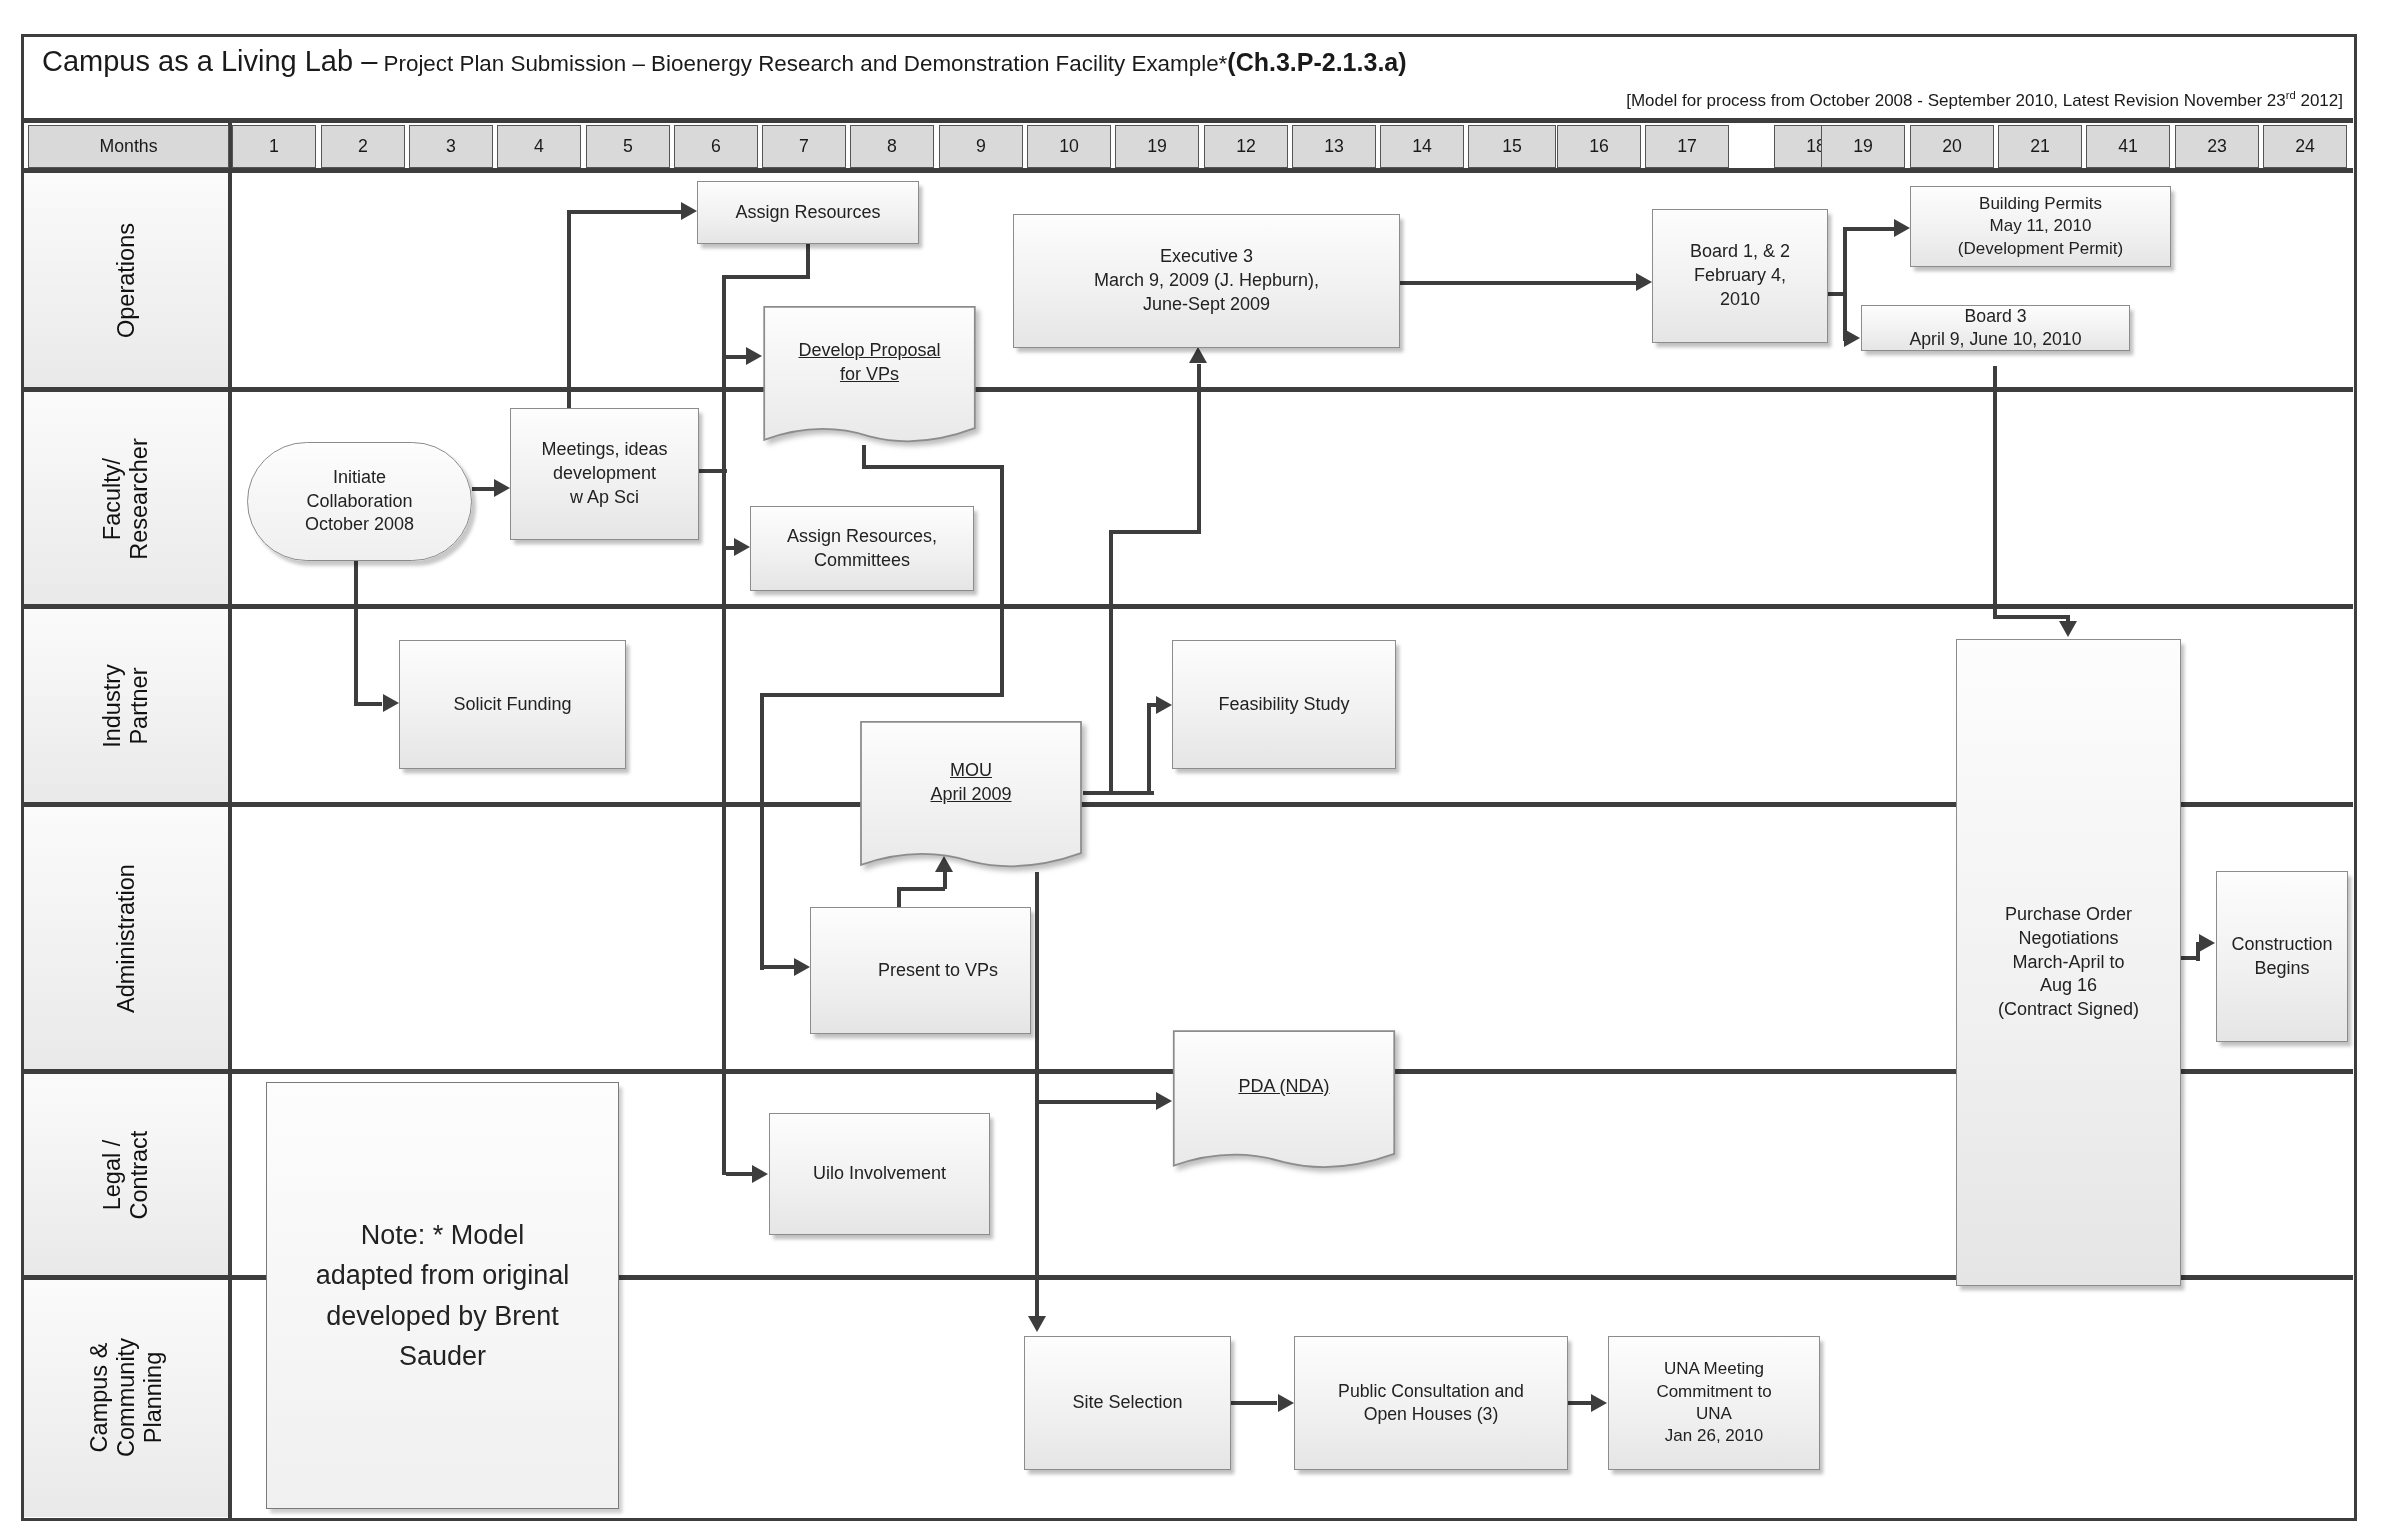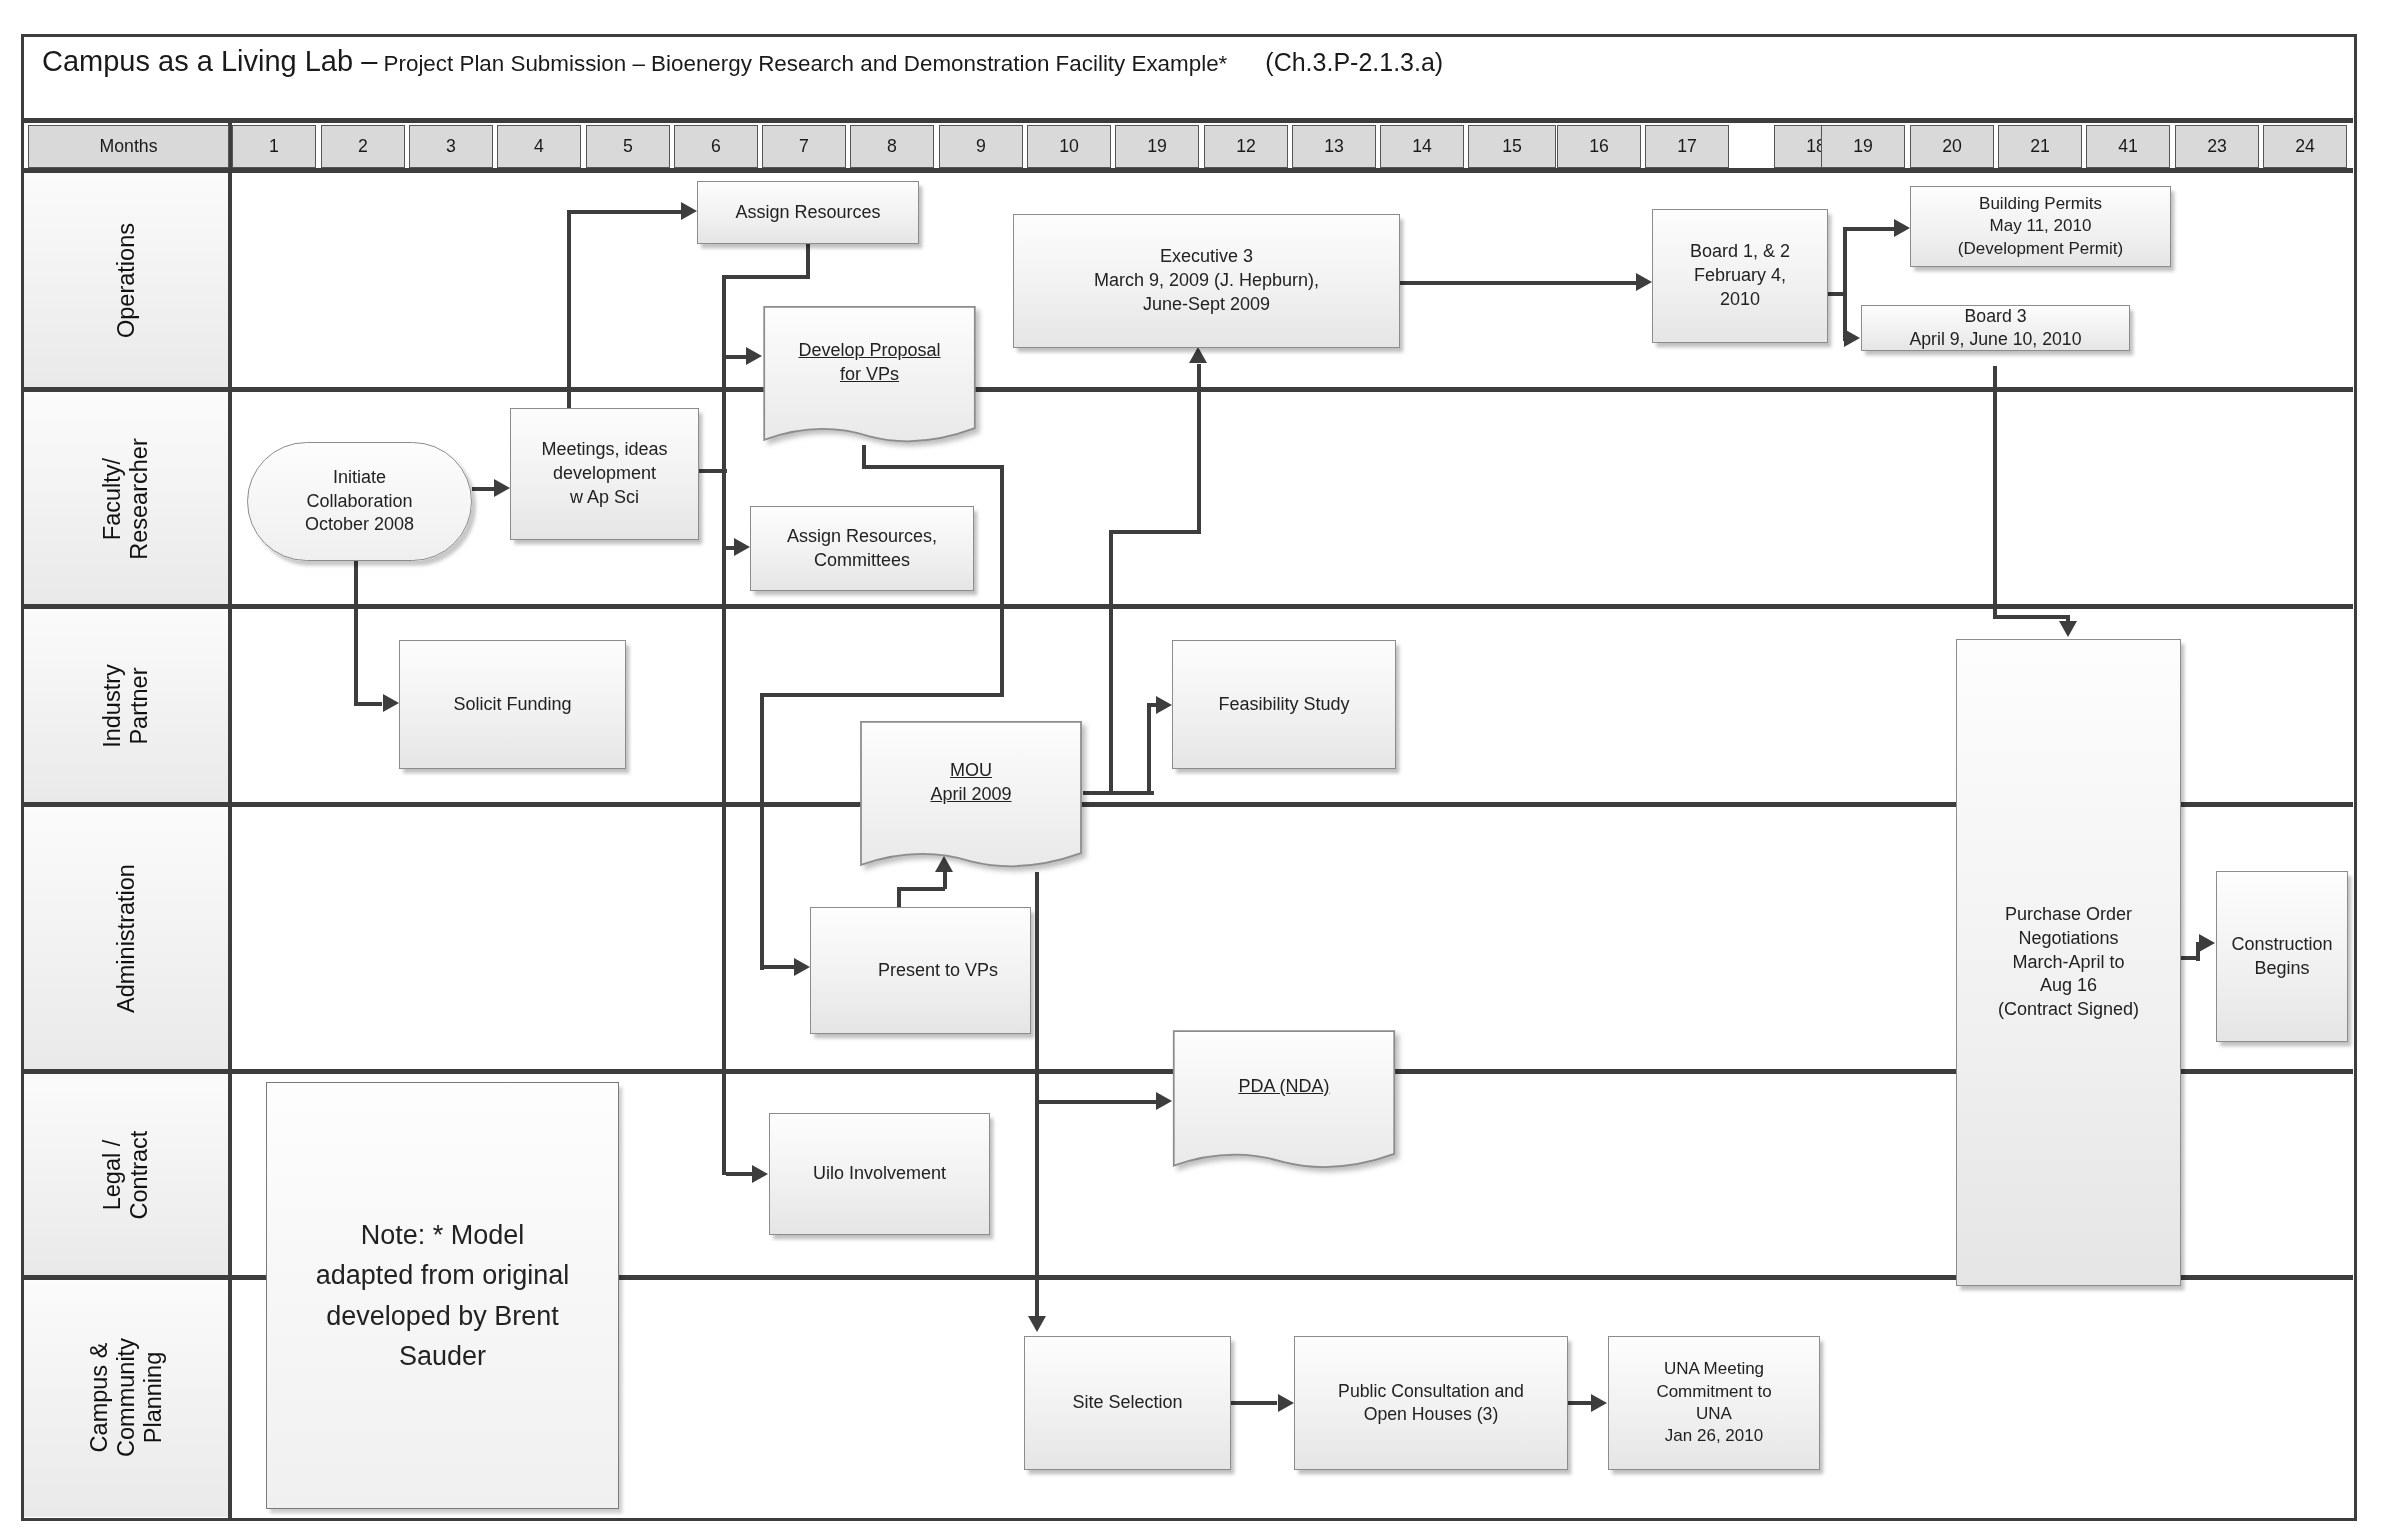--- a/index.html
+++ b/index.html
@@ -3,21 +3,21 @@
 <meta charset="utf-8">
 <style>
   html,body{margin:0;padding:0;background:#fff;}
   .canvas{position:relative;width:2389px;height:1537px;background:#ffffff;
           font-family:"Liberation Sans",sans-serif;color:#1a1a1a;overflow:hidden;}
   .frame{position:absolute;left:20.6px;top:34px;width:2336px;height:1487px;
          border:3.5px solid #3d3d3d;box-sizing:border-box;background:#fff;}
   .titlebar{position:absolute;left:42px;top:45px;white-space:nowrap;}
   .title-part1{font-size:29px;font-weight:400;}
   .title-part2{font-size:22.4px;font-weight:400;}
-  .title-part3{font-size:25px;font-weight:400;margin-left:38px;text-align:right;}
+  .title-part3{font-size:25px;font-weight:700;text-align:right;}
   .subtitle{position:absolute;right:46px;top:89px;font-size:17px;white-space:nowrap;}
   .subtitle sup{font-size:11.2px;}
   .hbar,.vbar{position:absolute;background:#3d3d3d;z-index:2;}
   .lane-sep{position:absolute;left:24px;width:2329px;height:4.7px;background:#3d3d3d;z-index:2;}
   .month-cell{position:absolute;top:125px;height:43px;background:#d9d9d9;
               border:1.8px solid #555;box-sizing:border-box;display:flex;
               align-items:center;justify-content:center;font-size:17.7px;z-index:2;}
   .lane-labelcell{position:absolute;left:24px;width:204px;
                   background:linear-gradient(180deg,#fbfbfb,#e9e9e9);
                   display:flex;align-items:center;justify-content:center;z-index:1;}
@@ -50,20 +50,23 @@
 </head>
 <body>
 
 <div class="canvas">
   <div class="frame"></div>
 
   <div class="titlebar">
     <span class="title-part1">Campus as a Living Lab –</span><span class="title-part2"> Project Plan Submission – Bioenergy Research and Demonstration Facility Example*</span><span class="title-part3">(Ch.3.P-2.1.3.a)</span>
   </div>
 
+  <div class="subtitle">
+    <span>[Model for process from October 2008 - September 2010, Latest Revision November 23</span><sup>rd</sup><span> 2012]</span>
+  </div>
 
   <div class="hbar" style="left:24px;top:118px;width:2329px;height:4.7px"></div>
   <div class="hbar" style="left:24px;top:168px;width:2329px;height:4.7px"></div>
 
   <div class="vbar" style="left:228px;top:121px;width:4.1px;height:1397px"></div>
 
   <div id="generated">
       <div class="month-cell" style="left: 28px; width: 201px;">Months</div>
       <div class="month-cell" style="left: 232px; width: 84px;">1</div>
       <div class="month-cell" style="left: 321px; width: 84px;">2</div>

